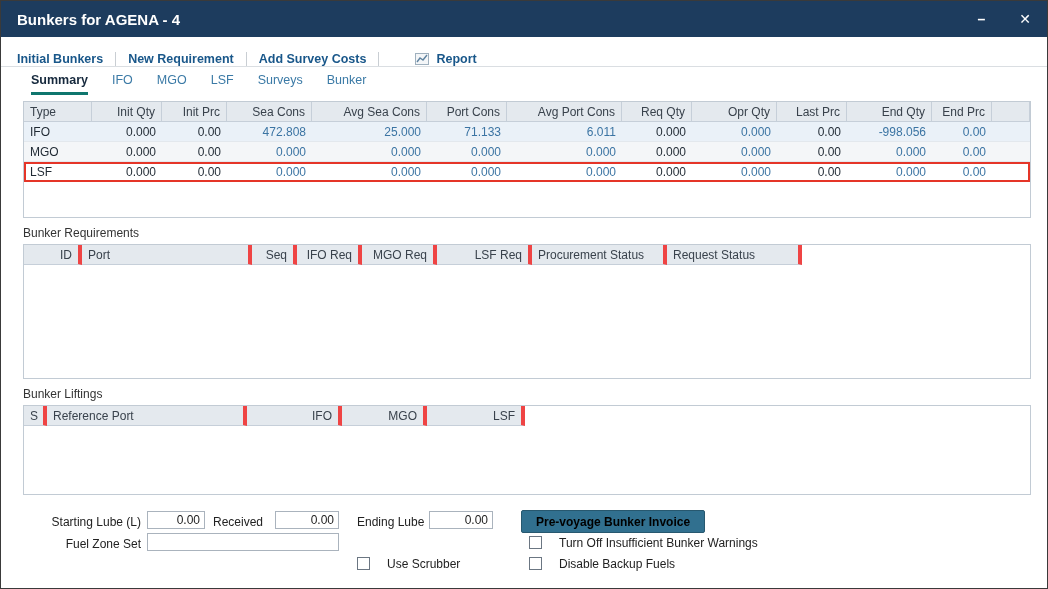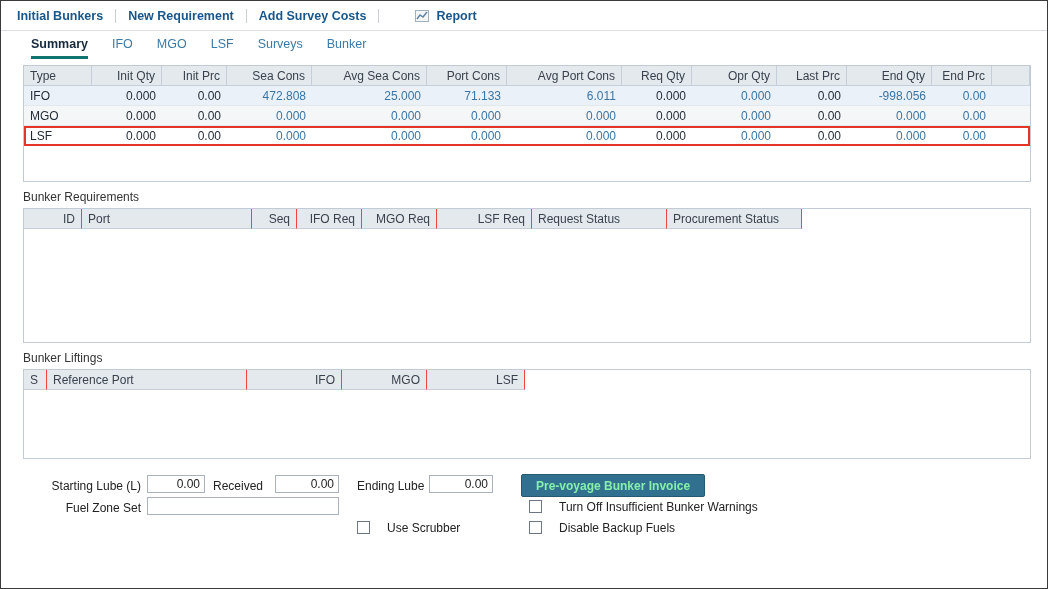--- a/index.html
+++ b/index.html
@@ -12,40 +12,40 @@
   
   .titlebar {
     height:36px; background:#1d3c5e; display:flex; align-items:center;
     padding:0 16px; color:#fff;
   }
   .titlebar .title { font-size:15px; font-weight:bold; flex:1; }
   .win-controls { display:flex; align-items:center; gap:34px; }
   .win-btn { font-size:14px; font-weight:bold; cursor:pointer; line-height:1; }
   
   .toolbar {
-    height:30px; display:flex; align-items:center; padding:0 14px;
+    height:30px; display:flex; align-items:flex-end; padding:0 14px;
     border-bottom:1px solid #dadee2; background:#fff;
   }
   .tb-link { font-size:12.5px; font-weight:bold; color:#19578a; padding:0 2px; cursor:pointer; white-space:nowrap; }
   .tb-sep { width:1px; height:14px; background:#c9ced3; margin:0 10px; }
   .tb-report { display:flex; align-items:center; gap:5px; margin-left:26px; cursor:pointer; }
   .tb-report svg { display:block; }
   
   .tabs { height:28px; display:flex; align-items:flex-end; padding-left:30px; gap:24px; background:#fff; }
   .tab { font-size:12.5px; color:#3b7aa6; padding-bottom:5px; cursor:pointer; border-bottom:3px solid transparent; }
   .tab.active { color:#16293d; font-weight:bold; border-bottom:3px solid #0f766e; }
   
   .grid-box { margin:0 16px 0 22px; border:1px solid #c2cbd4; background:#fff; overflow:hidden; }
   .summary-box { margin-top:6px; height:117px; }
   .req-box { height:135px; }
   .lift-box { height:90px; }
   .srow { display:flex; height:20px; line-height:20px; font-size:12px; }
   .shead .cell { background:#e4e9ee; color:#39424c; border-right:1px solid #c6cfd9; border-bottom:1px solid #c6cfd9; }
   .head-partial { display:flex; height:20px; line-height:20px; font-size:12px; }
-  .head-partial .cell { background:#e4e9ee; color:#39424c; border-right:1px solid #ef4444; border-bottom:1px solid #c6cfd9; }
+  .head-partial .cell { background:#e4e9ee; color:#39424c; border-right:4px solid #ef4444; border-bottom:1px solid #c6cfd9; }
   .cell { padding:0 6px; overflow:hidden; white-space:nowrap; }
   .al { text-align:left; }
   .ar { text-align:right; }
   .drow { border-bottom:1px solid #e3e8ed; color:#1f2933; }
   .drow.r0 { background:#eaf1f8; }
   .drow.r1 { background:#f4f6f8; }
   .drow.r2 { background:#ffffff; }
   .drow.highlight { outline:2px solid #e53528; outline-offset:-2px; position:relative; z-index:2; }
   .lk { color:#3b74a3; cursor:pointer; }
   
@@ -61,33 +61,40 @@
   
   .footer { position:relative; height:93px; font-size:12px; color:#222; }
   .flabel { position:absolute; line-height:18px; }
   .finput {
     position:absolute; height:18px; border:1px solid #aab3bd; font-size:12px;
     font-family:"Liberation Sans","DejaVu Sans",sans-serif; padding:0 4px; color:#222;
   }
   .num-inp { text-align:right; }
   .btn-invoice {
     position:absolute; left:520px; top:15px; height:23px; padding:0 14px;
-    background:#31708f; color:#86efac; border:1px solid #27586f; border-radius:2px;
+    background:#31708f; color:#000000; border:1px solid #27586f; border-radius:2px;
     font-size:12px; font-weight:bold; cursor:pointer;
     font-family:"Liberation Sans","DejaVu Sans",sans-serif;
   }
   .chk { position:absolute; display:flex; align-items:flex-start; gap:17px; cursor:pointer; }
   .chk-box { width:13px; height:13px; border:1px solid #6b7682; background:#fff; display:inline-block; }
   .chk-label { line-height:15px; }
 </style>
 </head>
 <body>
 
 <div class="window">
 
+  <div class="titlebar">
+    <span class="title">Bunkers for AGENA - 4</span>
+    <span class="win-controls">
+      <span class="win-btn">–</span>
+      <span class="win-btn">✕</span>
+    </span>
+  </div>
 
   <div class="toolbar">
     <span class="tb-link">Initial Bunkers</span>
     <span class="tb-sep"></span>
     <span class="tb-link">New Requirement</span>
     <span class="tb-sep"></span>
     <span class="tb-link">Add Survey Costs</span>
     <span class="tb-sep"></span>
     <span class="tb-report">
       <svg width="14" height="12" viewBox="0 0 14 12">
@@ -175,22 +182,22 @@
 
   <div class="section-label">Bunker Requirements</div>
   <div class="grid-box req-box">
     <div class="head-partial">
       <span class="cell rc0 ar">ID</span>
       <span class="cell rc1 al">Port</span>
       <span class="cell rc2 ar">Seq</span>
       <span class="cell rc3 ar">IFO Req</span>
       <span class="cell rc4 ar">MGO Req</span>
       <span class="cell rc5 ar">LSF Req</span>
+      <span class="cell rc7 al">Procurement Status</span>
       <span class="cell rc6 al">Request Status</span>
-      <span class="cell rc7 al">Procurement Status</span>
     </div>
     <div></div>
   </div>
 
   <div class="section-label">Bunker Liftings</div>
   <div class="grid-box lift-box">
     <div class="head-partial">
       <span class="cell lc0 al">S</span>
       <span class="cell lc1 al">Reference Port</span>
       <span class="cell lc2 ar">IFO</span>

